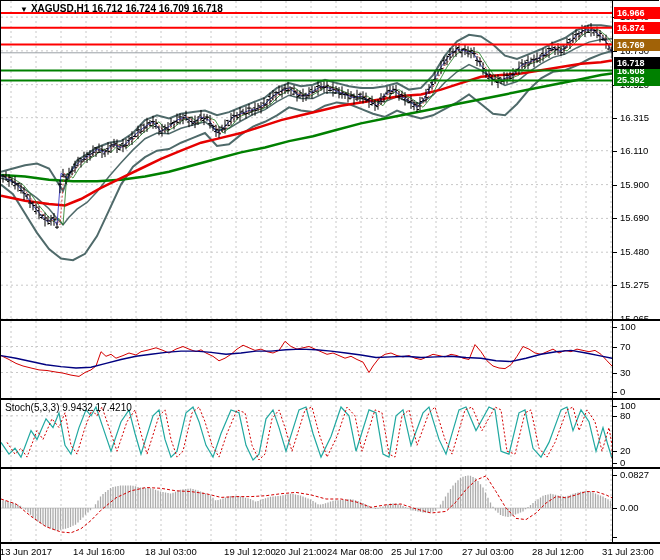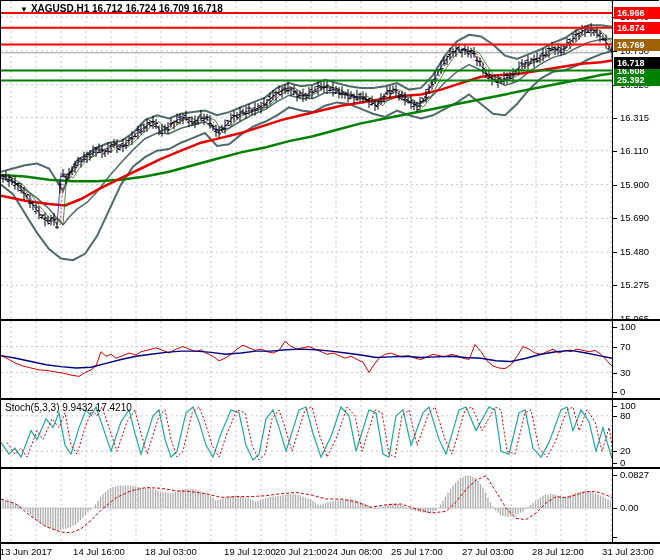--- a/index.html
+++ b/index.html
@@ -243,21 +243,21 @@
         <div class="tick" style="top:78px">-0.0701</div>
       </div>
   </div>
 
   <div id="time-axis">
       <div class="tlabel" style="left:25px">13 Jun 2017</div>
       <div class="tlabel" style="left:98px">14 Jul 16:00</div>
       <div class="tlabel" style="left:170px">18 Jul 03:00</div>
       <div class="tlabel" style="left:249px">19 Jul 12:00</div>
       <div class="tlabel" style="left:300px">20 Jul 21:00</div>
-      <div class="tlabel" style="left:354px">24 Jun 08:00</div>
+      <div class="tlabel" style="left:354px">24 Mar 08:00</div>
       <div class="tlabel" style="left:416px">25 Jul 17:00</div>
       <div class="tlabel" style="left:487px">27 Jul 03:00</div>
       <div class="tlabel" style="left:557px">28 Jul 12:00</div>
       <div class="tlabel" style="left:627px">31 Jul 23:00</div>
     </div>
   <div id="dividers">
       <div class="divider" style="top:318px"></div>
       <div class="divider" style="top:397px"></div>
       <div class="divider" style="top:466px"></div>
       <div class="divider" style="top:541px"></div>

